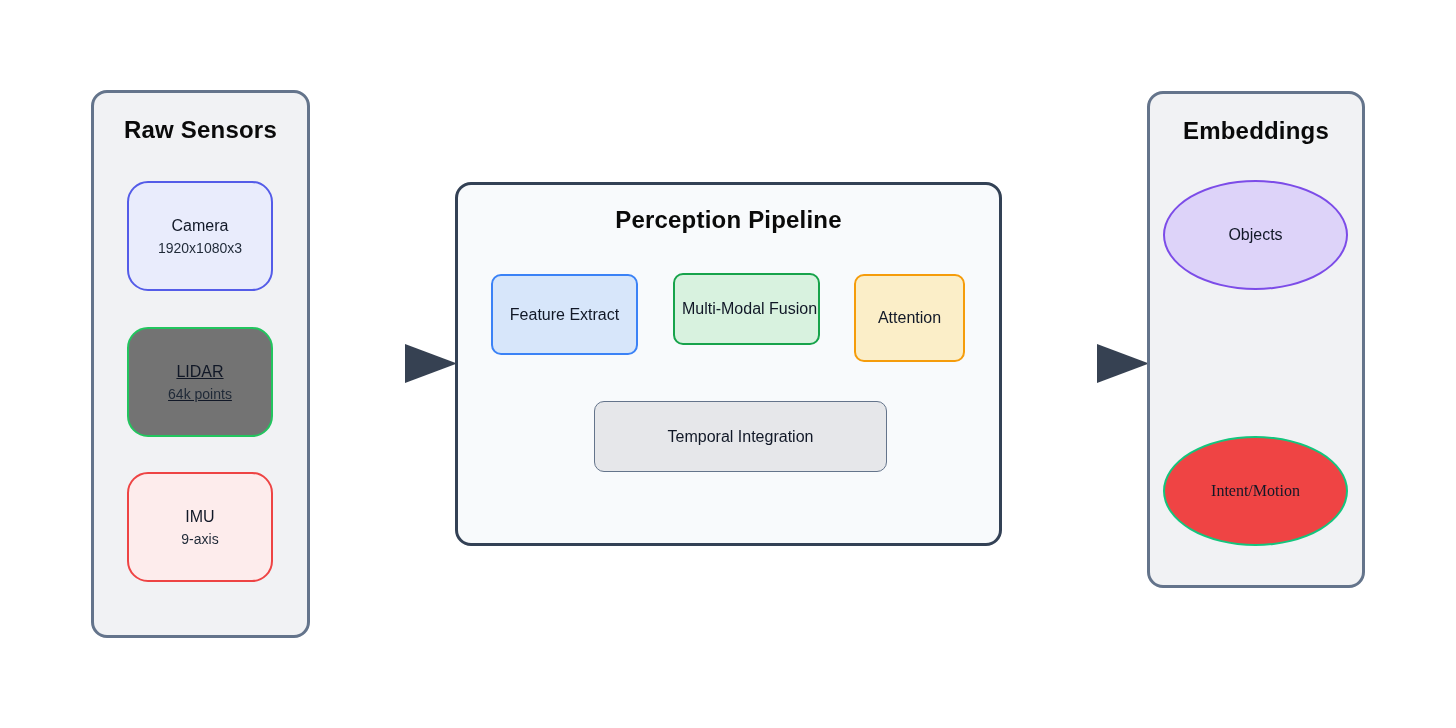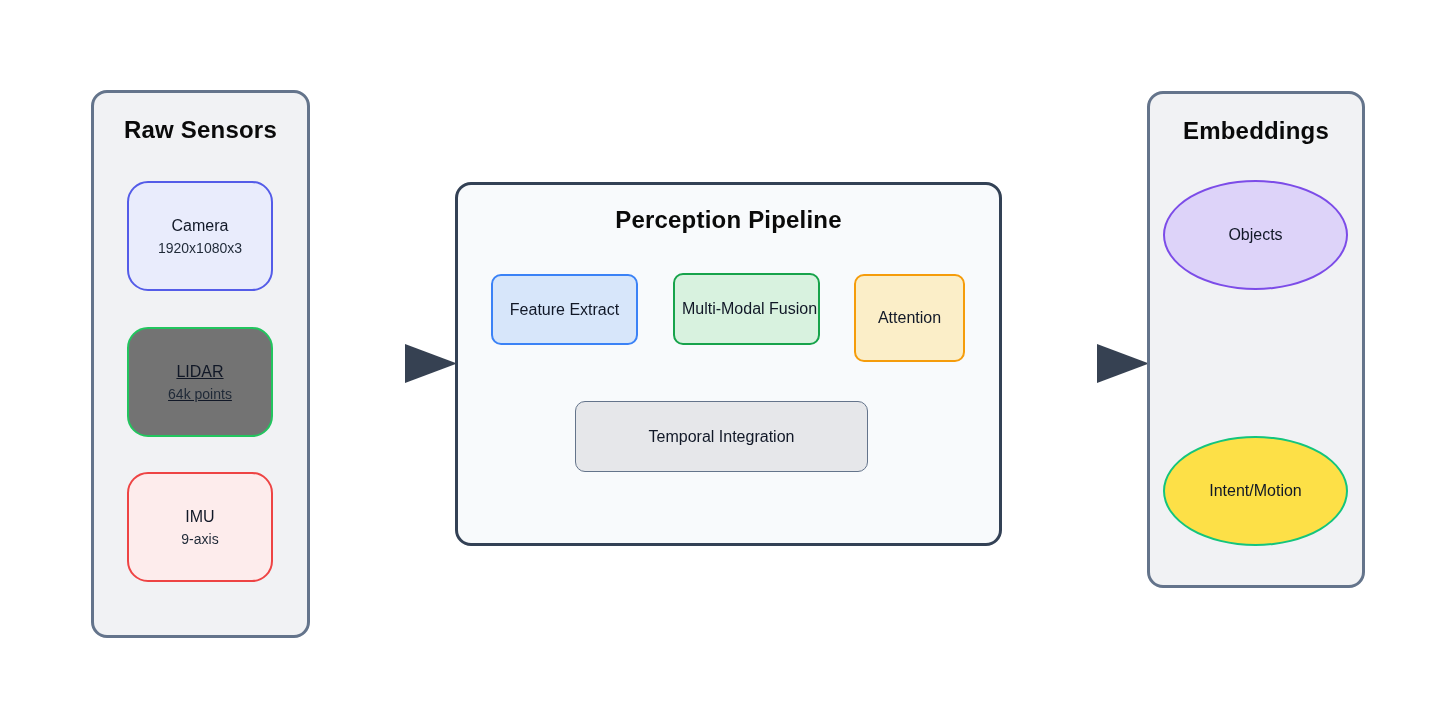--- a/index.html
+++ b/index.html
@@ -75,24 +75,24 @@
     white-space: nowrap;
     line-height: 1.2;
   }
 
   
   #node-camera { left: 33px; top: 88px;  width: 146px; height: 110px; }
   #node-lidar  { left: 33px; top: 234px; width: 146px; height: 110px; }
   #node-imu    { left: 33px; top: 379px; width: 146px; height: 110px; }
 
   
-  #node-feature-extract   { left: 33px;  top: 89px;  width: 147px; height: 71px; }
+  #node-feature-extract   { left: 33px;  top: 89px;  width: 147px; height: 81px; }
   #node-multimodal-fusion { left: 215px; top: 88px;  width: 147px; height: 72px; }
   #node-attention         { left: 396px; top: 89px;  width: 111px; height: 88px; }
-  #node-temporal          { left: 117px; top: 216px; width: 293px; height: 71px; border-width: 1.5px; }
+  #node-temporal          { left: 136px; top: 216px; width: 293px; height: 71px; border-width: 1.5px; }
 
   
   #node-objects       { left: 13px; top: 86px;  width: 185px; height: 110px; }
   #node-scene-context { left: 13px; top: 215px; width: 185px; height: 110px; }
   #node-intent-motion { left: 13px; top: 342px; width: 185px; height: 110px; }
 
   
   .arrow-triangle {
     position: absolute;
     width: 52px;
@@ -152,18 +152,18 @@
   <div class="arrow-triangle" id="arrow-2" style="background: rgb(54, 65, 82);"></div>
 
   <section class="panel panel-side" id="panel-embeddings" style="background: rgb(241, 242, 244); border-color: rgb(100, 116, 139);">
     <h2 class="panel-title">Embeddings</h2>
 
     <div class="node node-ellipse" id="node-objects" style="background: rgb(221, 211, 249); border-color: rgb(124, 76, 232);">
       <div class="node-label">Objects</div>
     </div>
 
 
-    <div class="node node-ellipse" id="node-intent-motion" style="background: #fde047; border-color: rgb(20, 197, 125);">
+    <div class="node node-ellipse" id="node-intent-motion" style="background: #ef4444; border-color: rgb(20, 197, 125); font-family: Liberation Serif, serif;">
       <div class="node-label">Intent/Motion</div>
     </div>
   </section>
 
 </div>
 
 </body></html>

